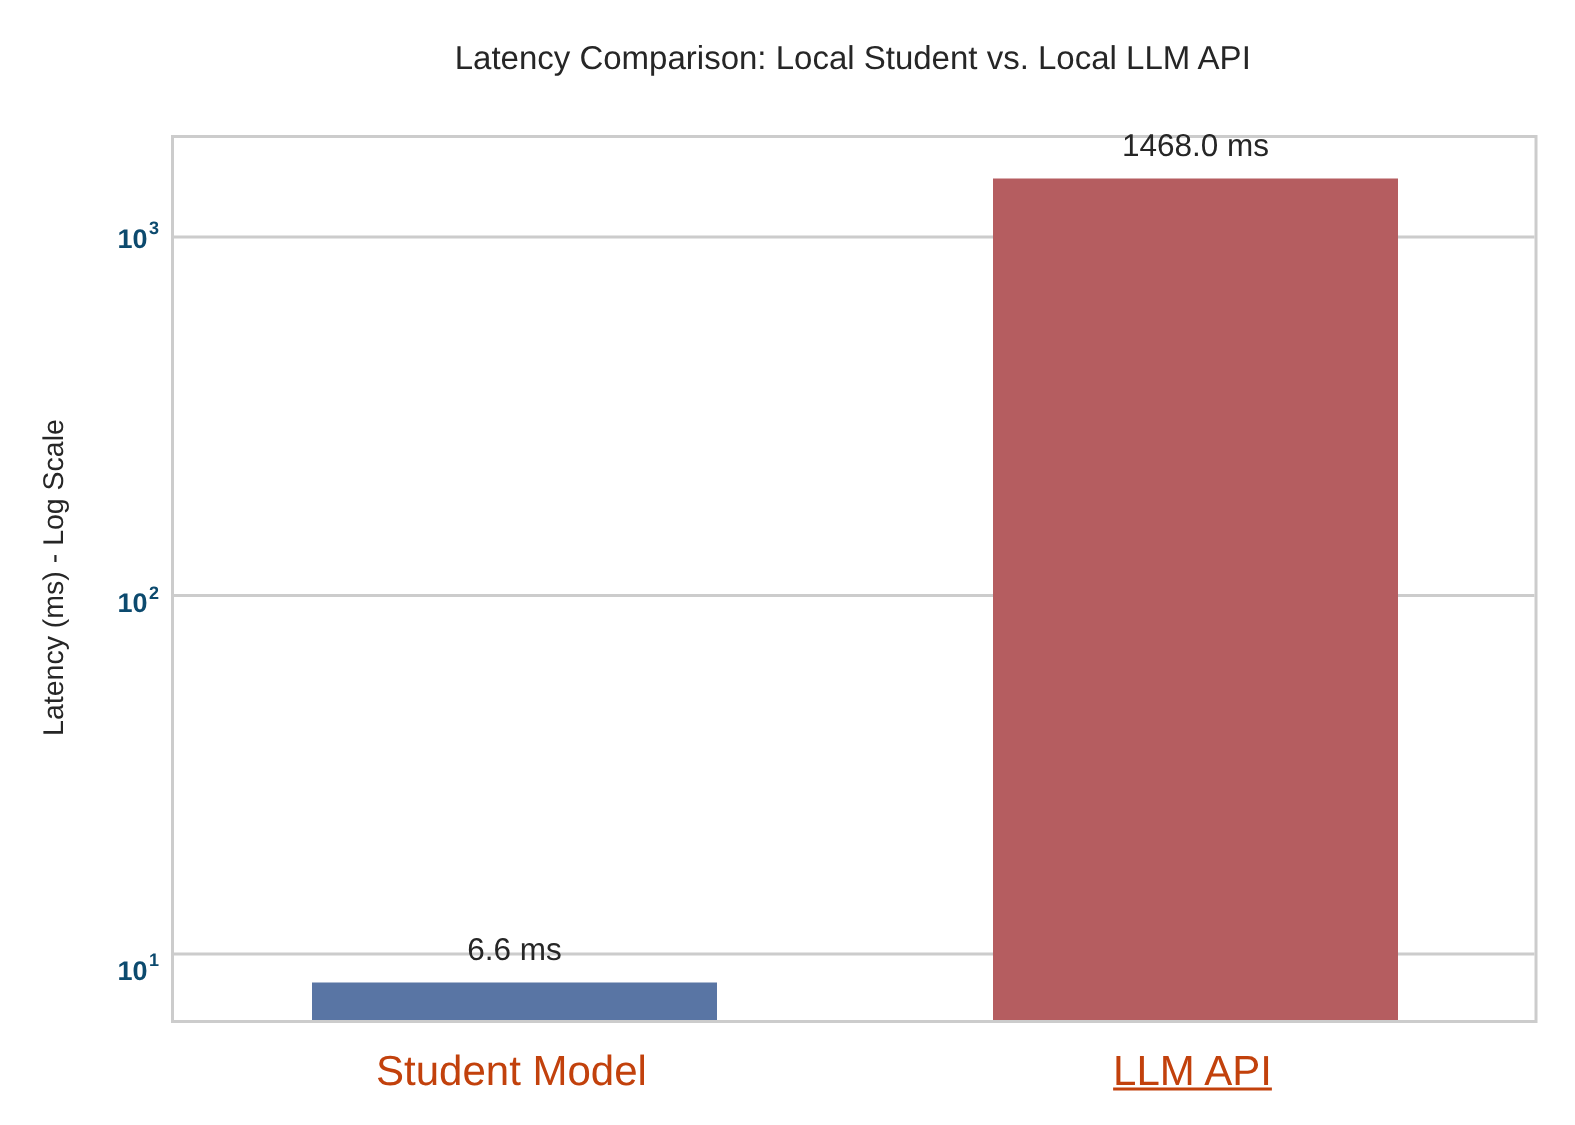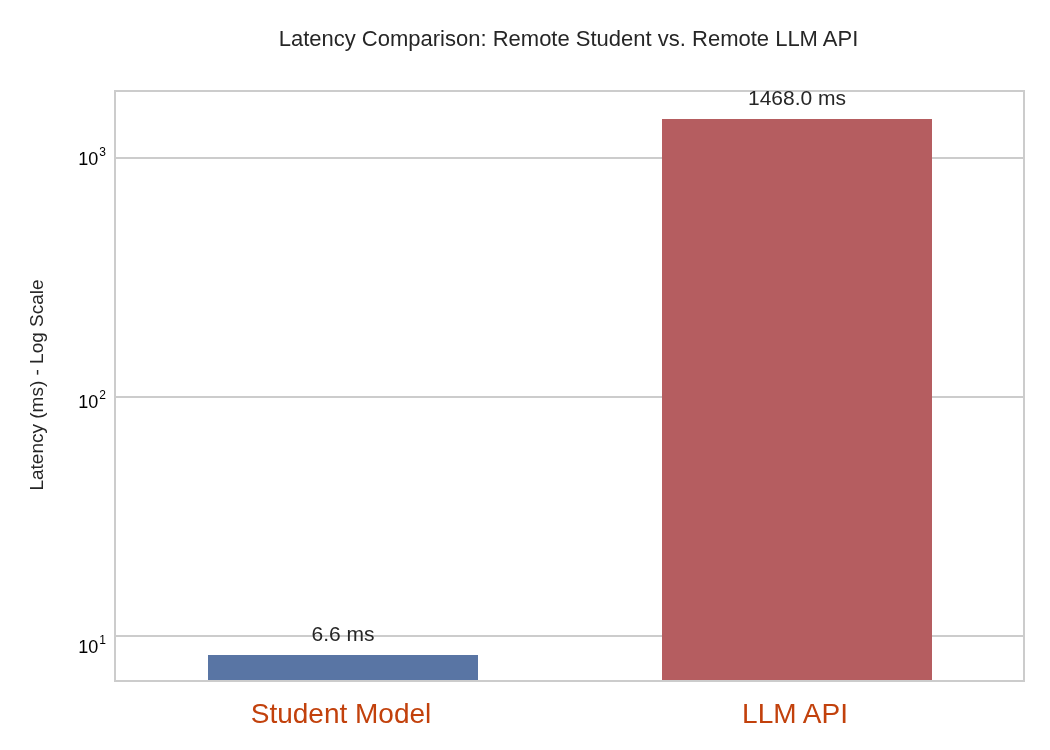--- a/index.html
+++ b/index.html
@@ -5,30 +5,30 @@
     html, body { margin: 0; padding: 0; background: #ffffff; }
     body { width: 1050px; height: 750px; position: relative; overflow: hidden;
            font-family: "Liberation Sans", sans-serif; color: #262626; }
     .title { position: absolute; top: 26px; left: 114px; width: 909px; text-align: center;
              font-size: 22px; color: #262626; }
     .frame { position: absolute; left: 114px; top: 90px; width: 907px; height: 588px;
              border: 2px solid #cccccc; box-sizing: content-box; }
     .gridline { position: absolute; left: 0; width: 100%; height: 2px; background: #cccccc; }
     .bar { position: absolute; bottom: 0; }
     .bar-label { position: absolute; font-size: 21px; color: #262626; text-align: center; width: 200px; }
-    .ytick { position: absolute; left: 40px; width: 66px; text-align: right; font-size: 18px; color: #000000; }
+    .ytick { position: absolute; left: 40px; width: 66px; text-align: right; font-size: 18px; color: #0c4a6e; font-weight: bold; }
     .ytick sup { font-size: 12px; vertical-align: 9px; margin-left: 1px; }
     .xtick { position: absolute; top: 698px; width: 300px; text-align: center; font-size: 28px; color: #c2410c; }
     .ylabel { position: absolute; left: 37px; top: 385px; transform: translate(-50%, -50%) rotate(-90deg);
               white-space: nowrap; font-size: 19px; color: #262626; }
   </style>
 </head>
 <body>
 
-<div class="title">Latency Comparison: Remote Student vs. Remote LLM API</div>
+<div class="title">Latency Comparison: Local Student vs. Local LLM API</div>
 
 <div class="ylabel">Latency (ms) - Log Scale</div>
 
 <div class="ytick" style="top:145px;">
   <span>10</span><sup>3</sup>
 </div>
 <div class="ytick" style="top:388px;">
   <span>10</span><sup>2</sup>
 </div>
 <div class="ytick" style="top:623px;margin-top:10px;">
@@ -41,13 +41,13 @@
   <div class="gridline" style="top:543px;"></div>
 
   <div class="bar" style="left:92px; width:270px; height:25px; background:#5975a4;"></div>
   <div class="bar" style="left:546px; width:270px; height:561px; background:#b55d60;"></div>
 
   <div class="bar-label" style="left:127px; top:530px;">6.6 ms</div>
   <div class="bar-label" style="left:581px; top:-6px;">1468.0 ms</div>
 </div>
 
 <div class="xtick" style="left:191px;">Student Model</div>
-<div class="xtick" style="left:645px;">LLM API</div>
+<div class="xtick" style="left:645px;text-decoration:underline;">LLM API</div>
 
 </body></html>

